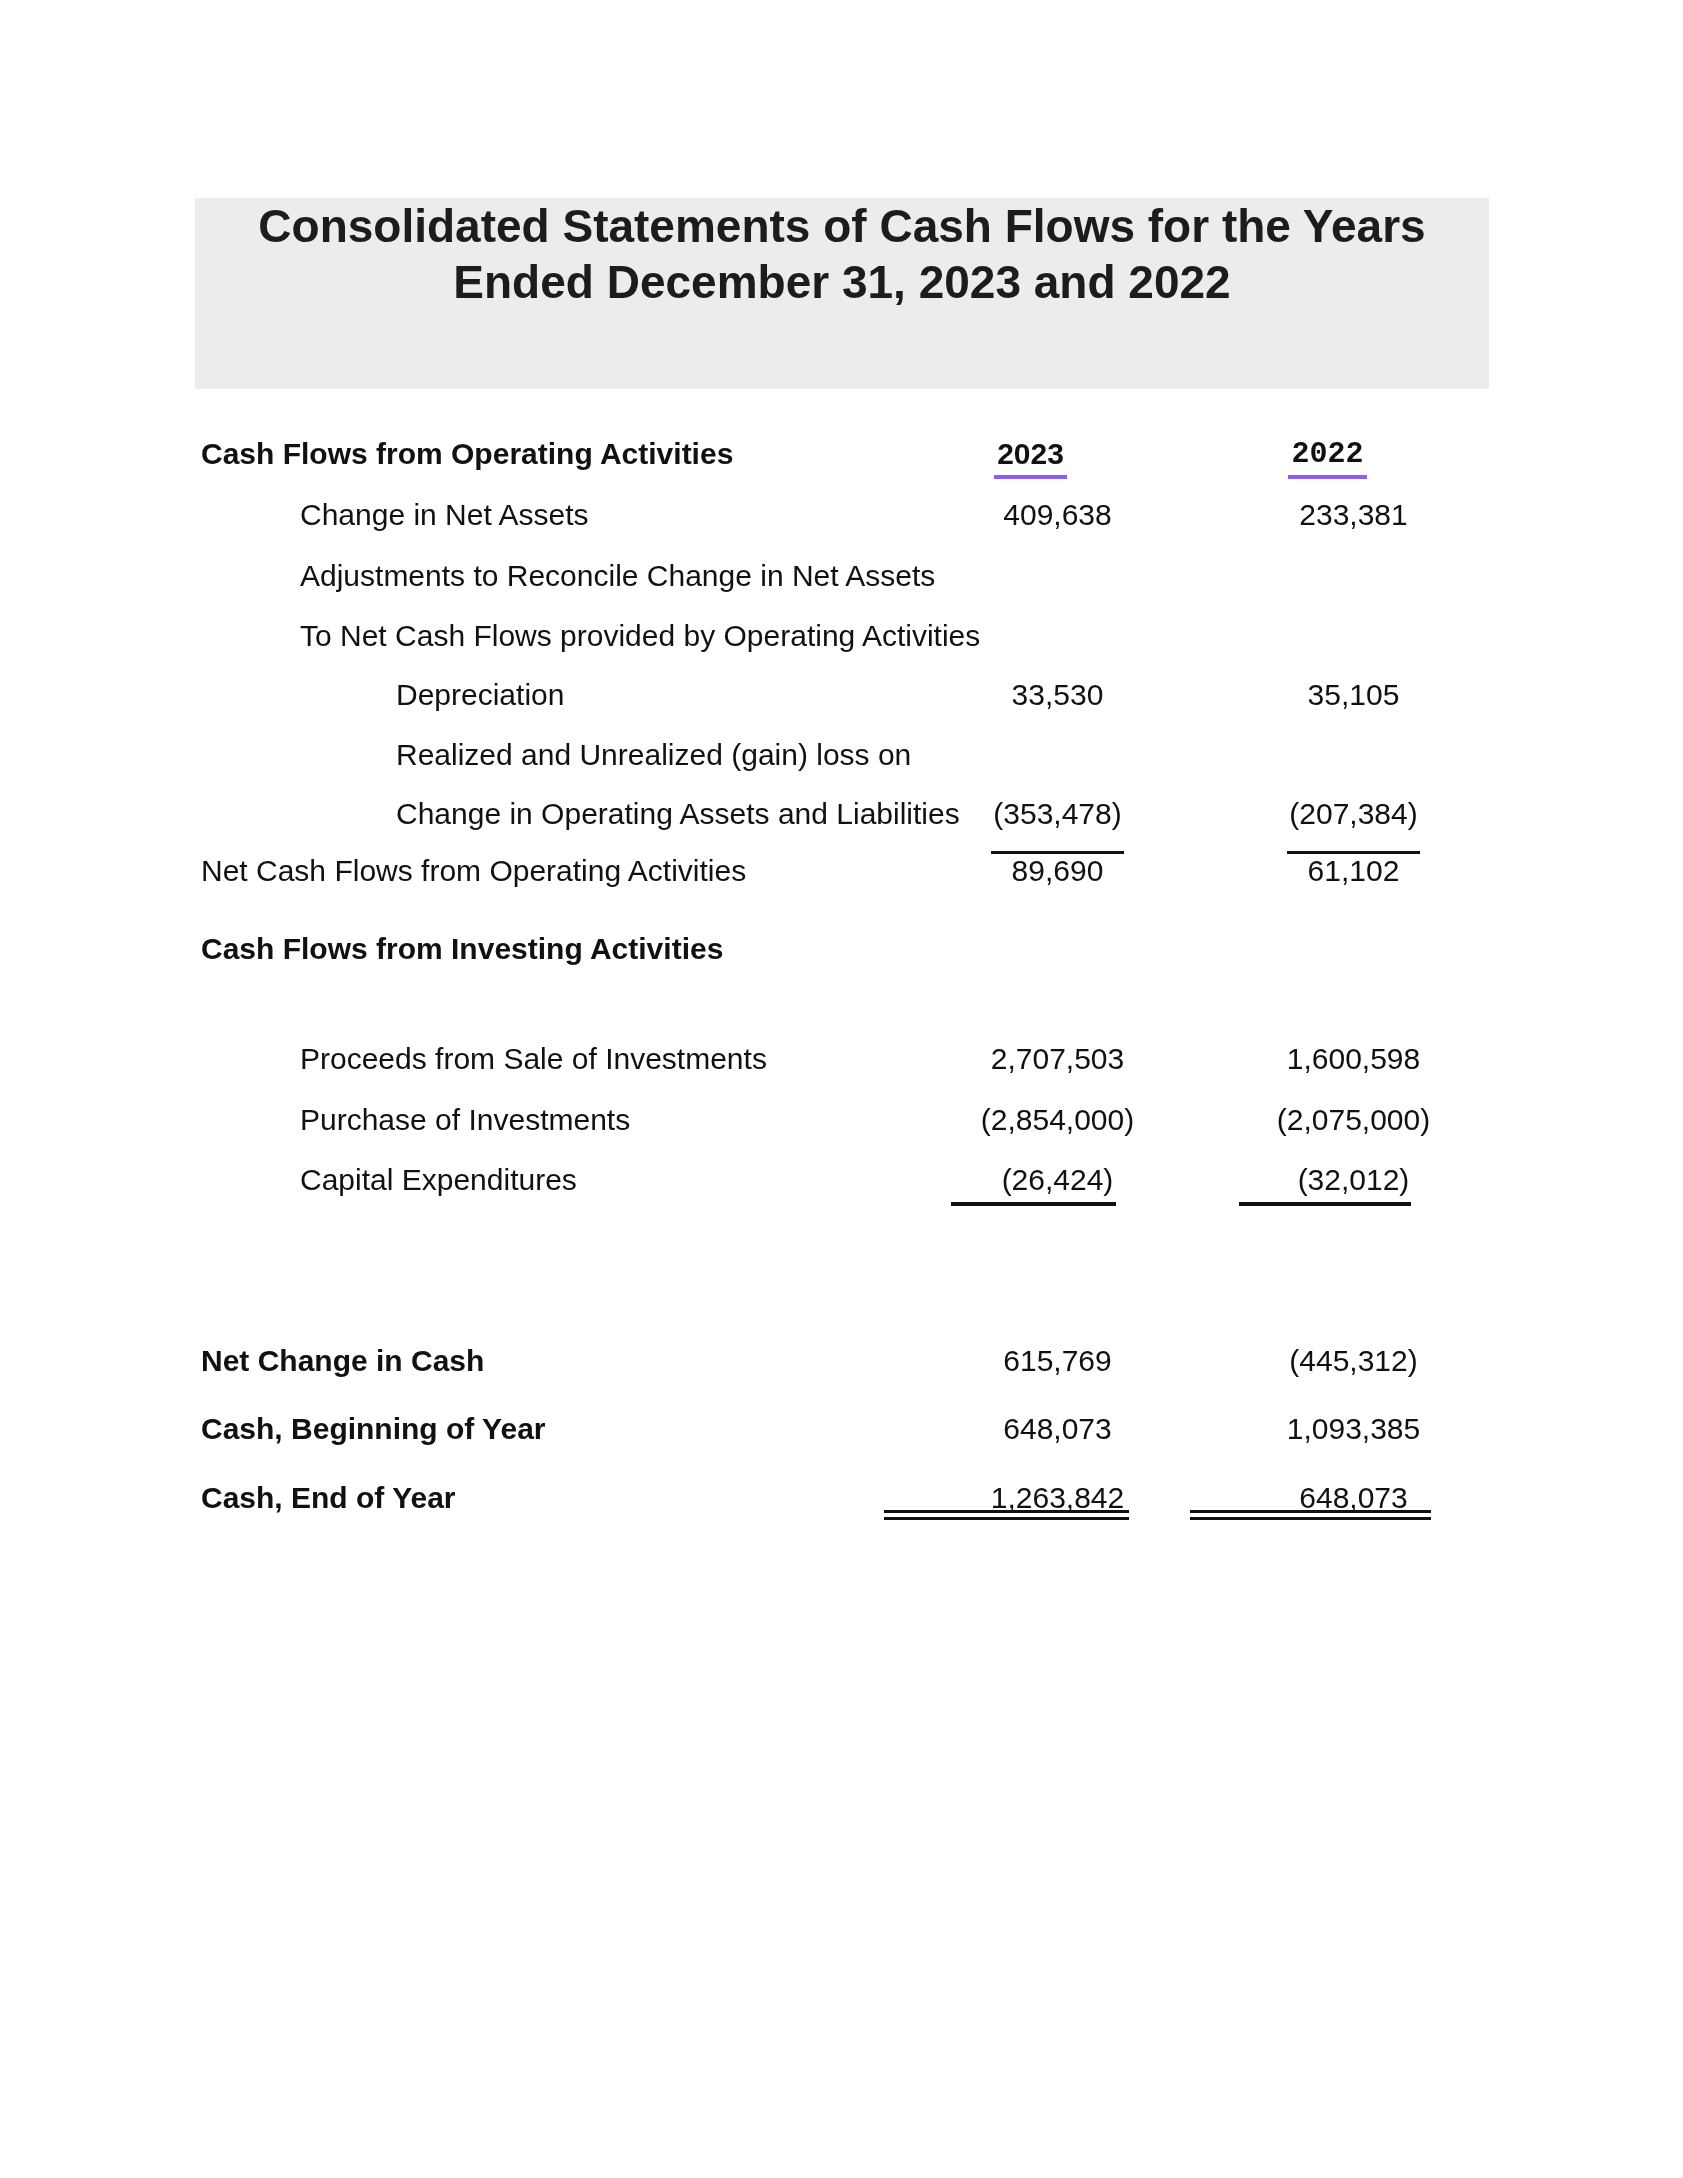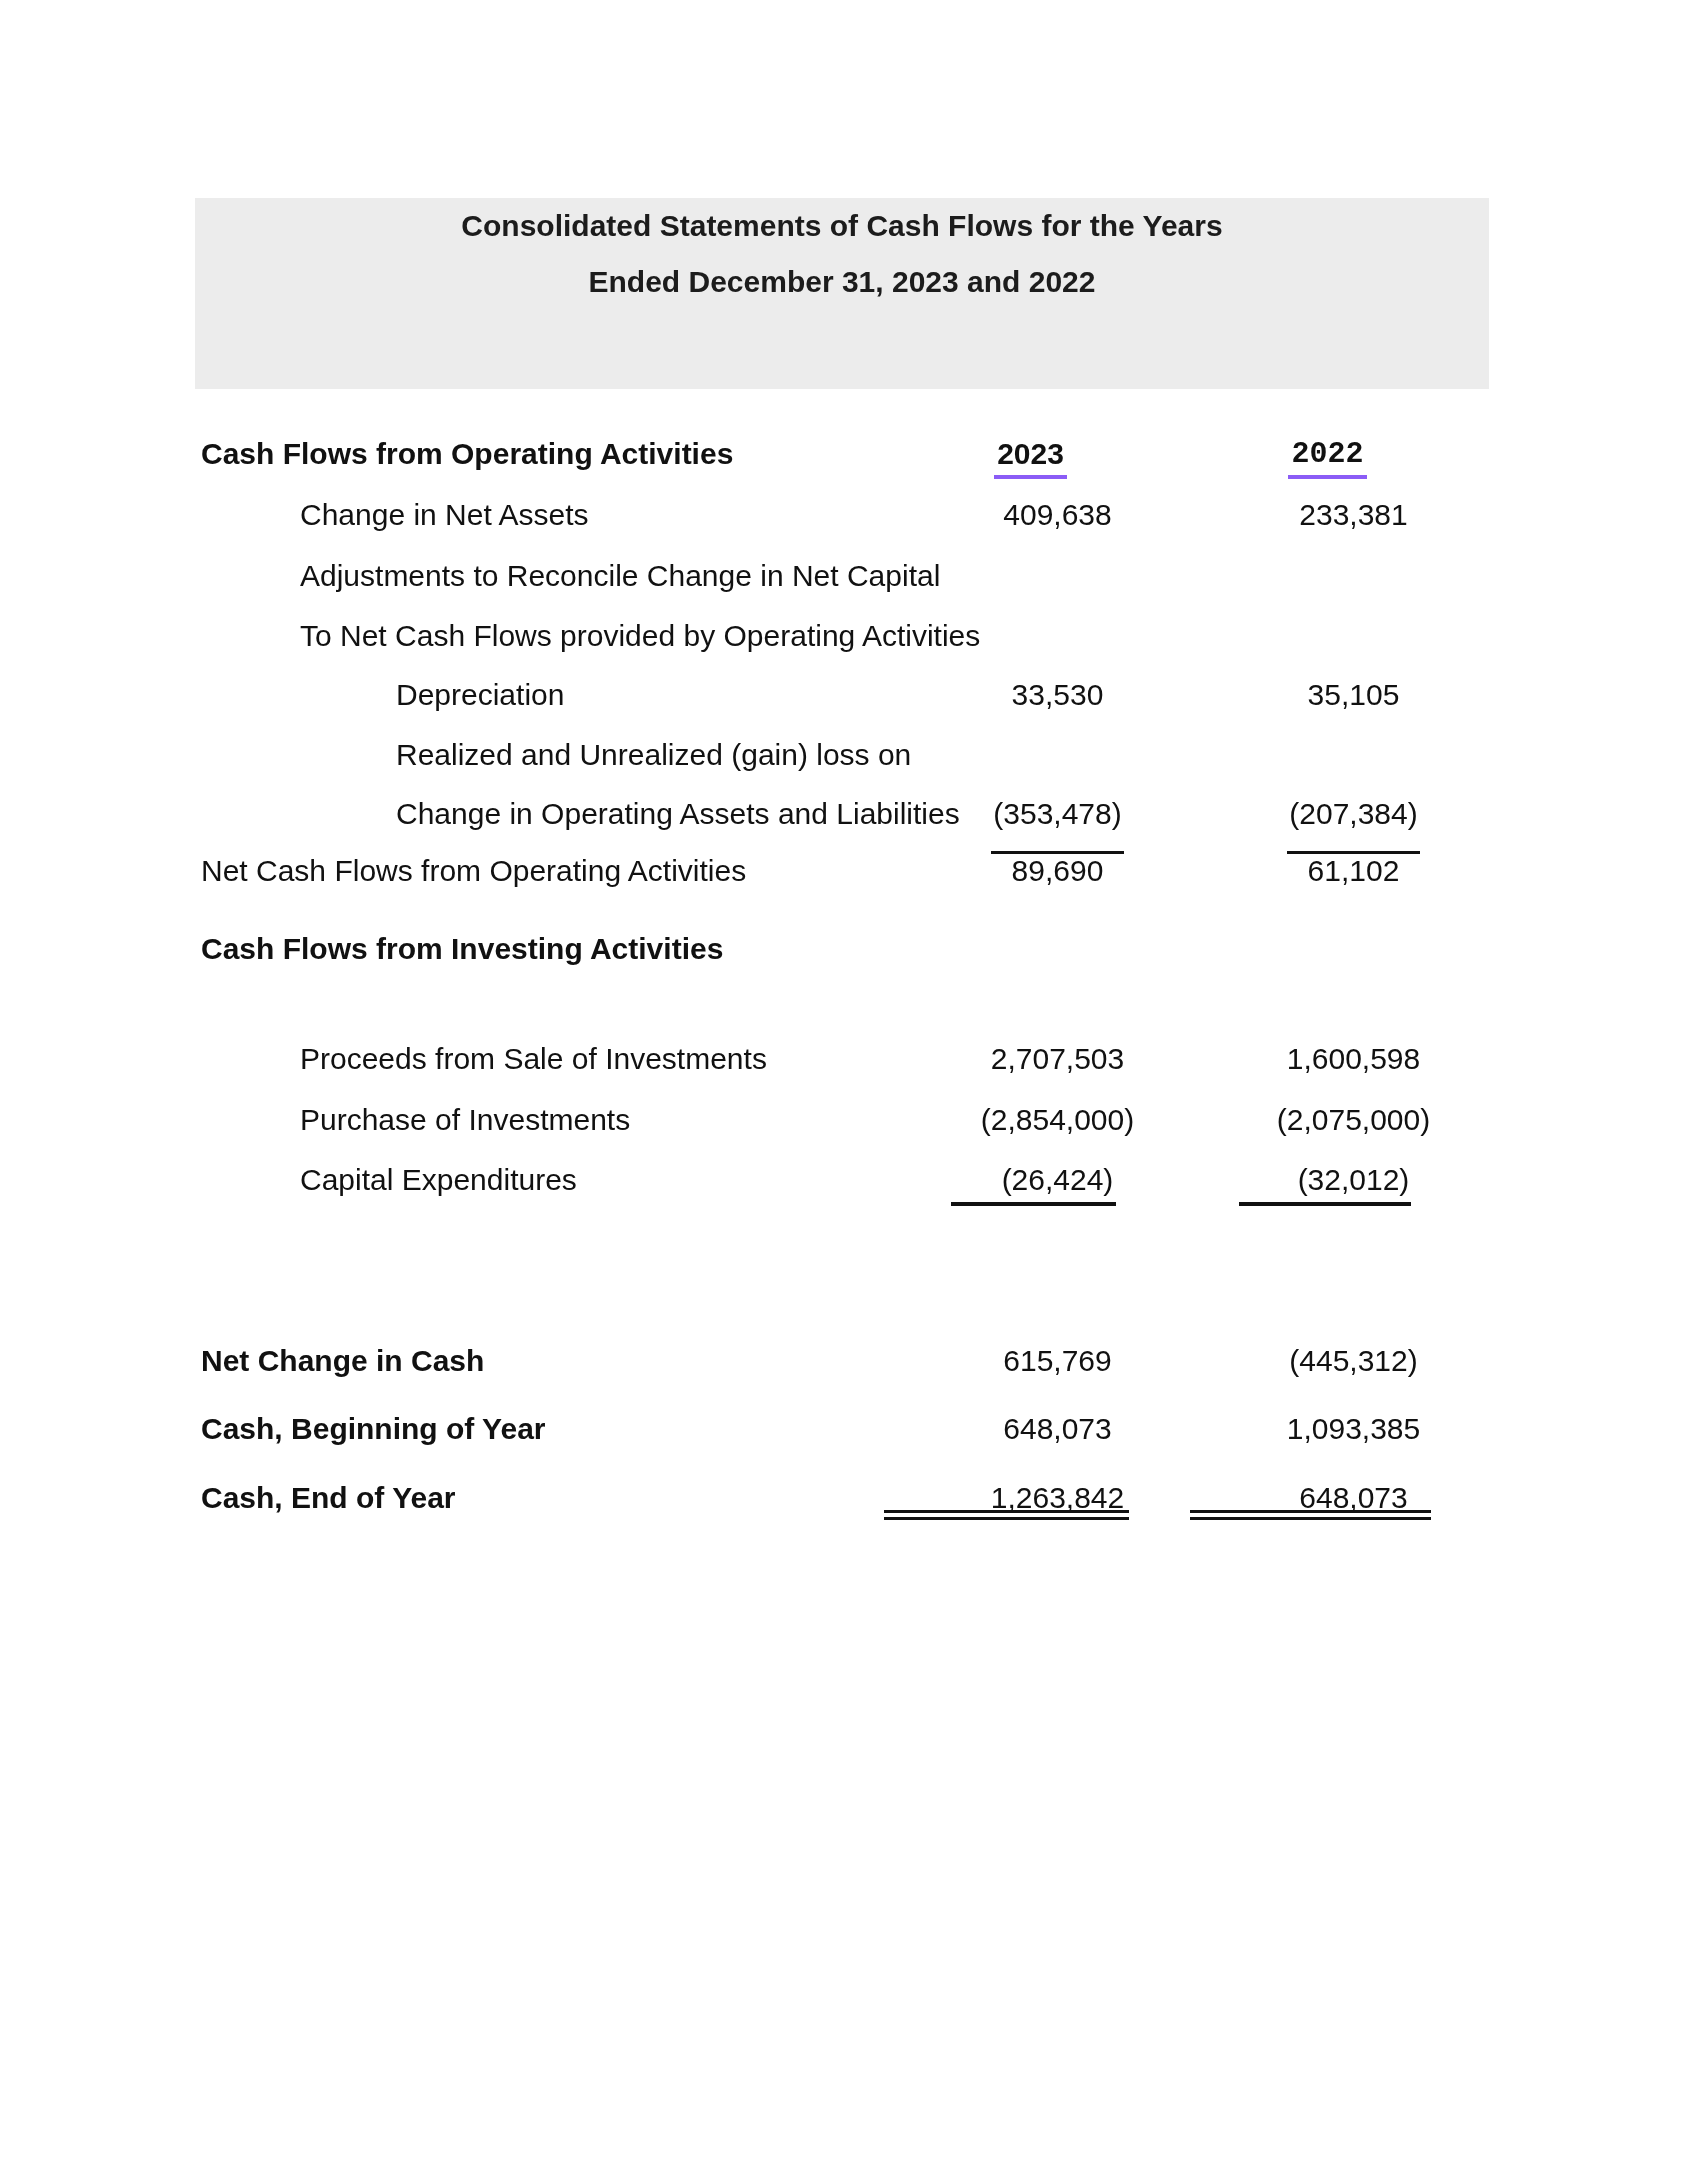--- a/index.html
+++ b/index.html
@@ -12,21 +12,21 @@
     overflow:hidden;
   }
   
   .titlebox{
     position:absolute;
     left:195px;top:198px;
     width:1294px;height:191px;
     background:#ececec;
     text-align:center;
     font-weight:bold;
-    font-size:30px;
+    font-size:46px;
     line-height:56px;
     color:#1c1c1c;
   }
   
   .row{
     position:absolute;left:0;
     width:1338px;height:40px;
     font-size:30px;line-height:38px;
     white-space:nowrap;
   }
@@ -70,21 +70,21 @@
     <span class="v h2"><span class="yearhead">2022</span></span>
   </div>
 
   <div class="row" style="top:496px">
     <span class="lbl i1">Change in Net Assets</span>
     <span class="v c1"><span class="val">409,638</span></span>
     <span class="v c2"><span class="val">233,381</span></span>
   </div>
 
   <div class="row" style="top:557px">
-    <span class="lbl i1">Adjustments to Reconcile Change in Net Capital</span>
+    <span class="lbl i1">Adjustments to Reconcile Change in Net Assets</span>
   </div>
 
   <div class="row" style="top:617px">
     <span class="lbl i1">To Net Cash Flows provided by Operating Activities</span>
   </div>
 
   <div class="row" style="top:676px">
     <span class="lbl i2">Depreciation</span>
     <span class="v c1"><span class="val">33,530</span></span>
     <span class="v c2"><span class="val">35,105</span></span>

